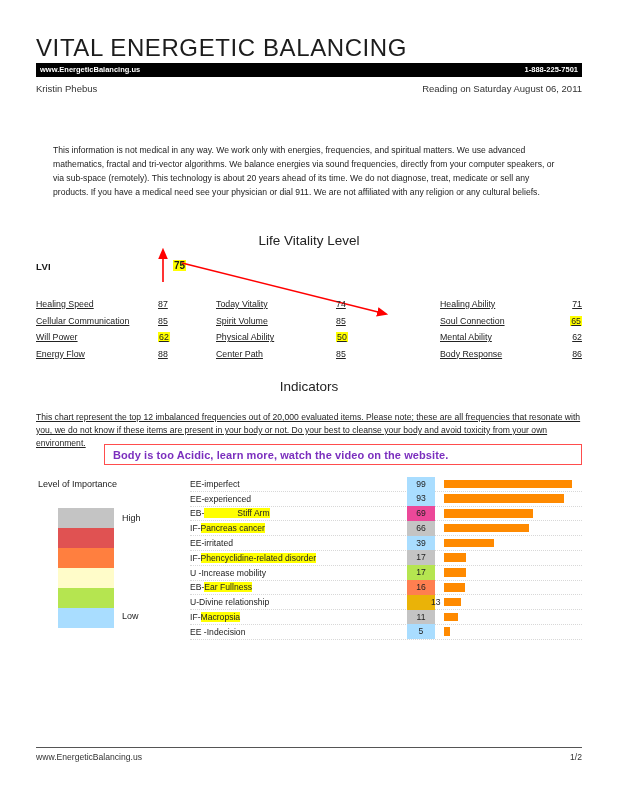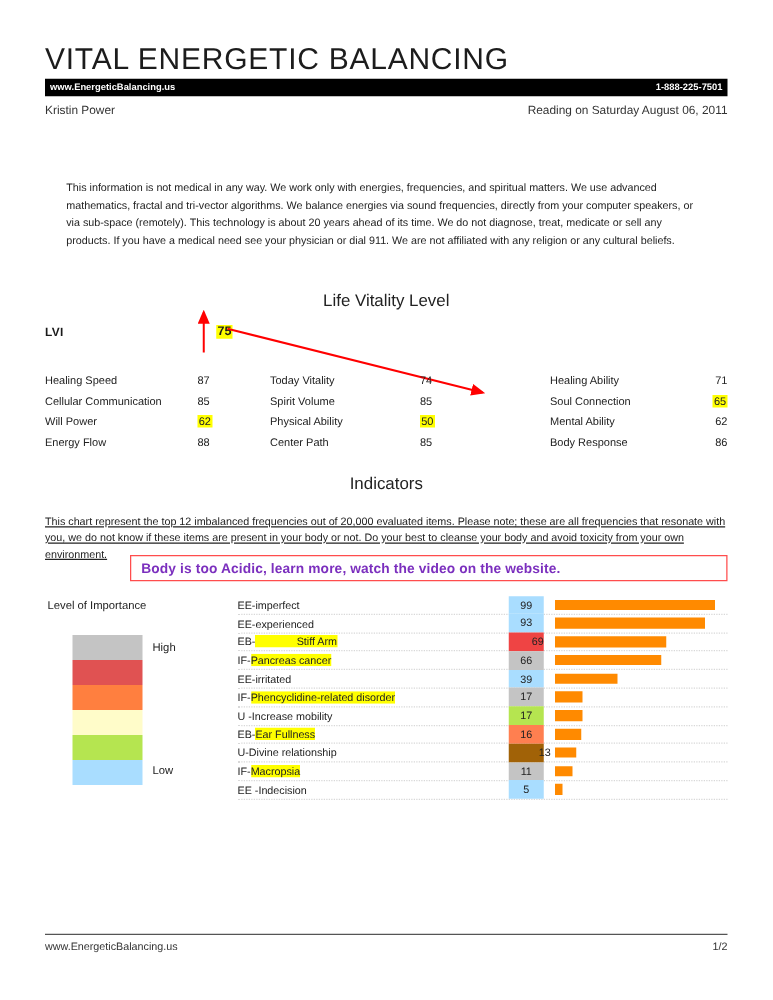--- a/index.html
+++ b/index.html
@@ -120,20 +120,21 @@
     display: grid;
     grid-template-columns: 122px 58px 120px 104px 110px 32px;
     row-gap: 0;
     font-size: 8.8px;
     color: #222;
   }
   .lvi-grid > div {
     height: 16.5px;
     line-height: 16.5px;
     white-space: nowrap;
+    text-decoration: underline;
   }
   .lvi-grid .num { text-align: left; }
   .lvi-grid .num.r { text-align: right; }
   .hl {
     background: #ffff00;
     padding: 0 1px;
   }
 
   
   .callout {
@@ -243,21 +244,21 @@
 <div class="page">
 
   <div class="doc-title">VITAL ENERGETIC BALANCING</div>
 
   <div class="black-bar">
     <span>www.EnergeticBalancing.us</span>
     <span>1-888-225-7501</span>
   </div>
 
   <div class="meta-row">
-    <div>Kristin  Power</div>
+    <div>Kristin  Phebus</div>
     <div>Reading on Saturday August 06, 2011</div>
   </div>
 
   <div class="para" id="p-disclaimer">This information is not medical in any way. We work only with energies, frequencies, and spiritual matters. We use advanced mathematics, fractal and tri-vector algorithms. We balance energies via sound frequencies, directly from your computer speakers, or via sub-space (remotely). This technology is about 20 years ahead of its time. We do not diagnose, treat, medicate or sell any products. If you have a medical need see your physician or dial 911. We are not affiliated with any religion or any cultural beliefs.</div>
 
   <div class="section-title" id="t-lvi">Life Vitality Level</div>
   <div class="lvi-label">LVI</div>
   <div class="lvi-value">75</div>
 
   <svg class="arrow-svg" viewBox="0 0 260 80">
@@ -329,21 +330,21 @@
       </div>
       <div class="row">
         <div class="lbl"><span>EE-experienced</span></div>
         <div class="val" style="background: rgb(169, 221, 255);">93</div>
         <div class="barwrap">
           <div class="bar" style="width: 120.242px; background: rgb(255, 138, 0);"></div>
         </div>
       </div>
       <div class="row">
         <div class="lbl"><span>EB-</span><span style="background: rgb(255, 255, 0); padding-left: 33px;">Stiff Arm</span></div>
-        <div class="val" style="background: #ef4444; text-align: right;">69</div>
+        <div class="val" style="background: #ec4899;">69</div>
         <div class="barwrap">
           <div class="bar" style="width: 89.2121px; background: rgb(255, 138, 0);"></div>
         </div>
       </div>
       <div class="row">
         <div class="lbl"><span>IF-</span><span style="background: rgb(255, 255, 0);">Pancreas cancer</span></div>
         <div class="val" style="background: rgb(196, 196, 196);">66</div>
         <div class="barwrap">
           <div class="bar" style="width: 85.3333px; background: rgb(255, 138, 0);"></div>
         </div>
@@ -371,21 +372,21 @@
       </div>
       <div class="row">
         <div class="lbl"><span>EB-</span><span style="background: rgb(255, 255, 0);">Ear Fullness</span></div>
         <div class="val" style="background: rgb(255, 127, 80);">16</div>
         <div class="barwrap">
           <div class="bar" style="width: 20.6869px; background: rgb(255, 138, 0);"></div>
         </div>
       </div>
       <div class="row">
         <div class="lbl"><span>U-Divine relationship</span></div>
-        <div class="val" style="background: #a16207; padding-left: 24px;">13</div>
+        <div class="val" style="background: #eab308; padding-left: 24px;">13</div>
         <div class="barwrap">
           <div class="bar" style="width: 16.8081px; background: rgb(255, 138, 0);"></div>
         </div>
       </div>
       <div class="row">
         <div class="lbl"><span>IF-</span><span style="background: rgb(255, 255, 0);">Macropsia</span></div>
         <div class="val" style="background: rgb(196, 196, 196);">11</div>
         <div class="barwrap">
           <div class="bar" style="width: 14.2222px; background: rgb(255, 138, 0);"></div>
         </div>

